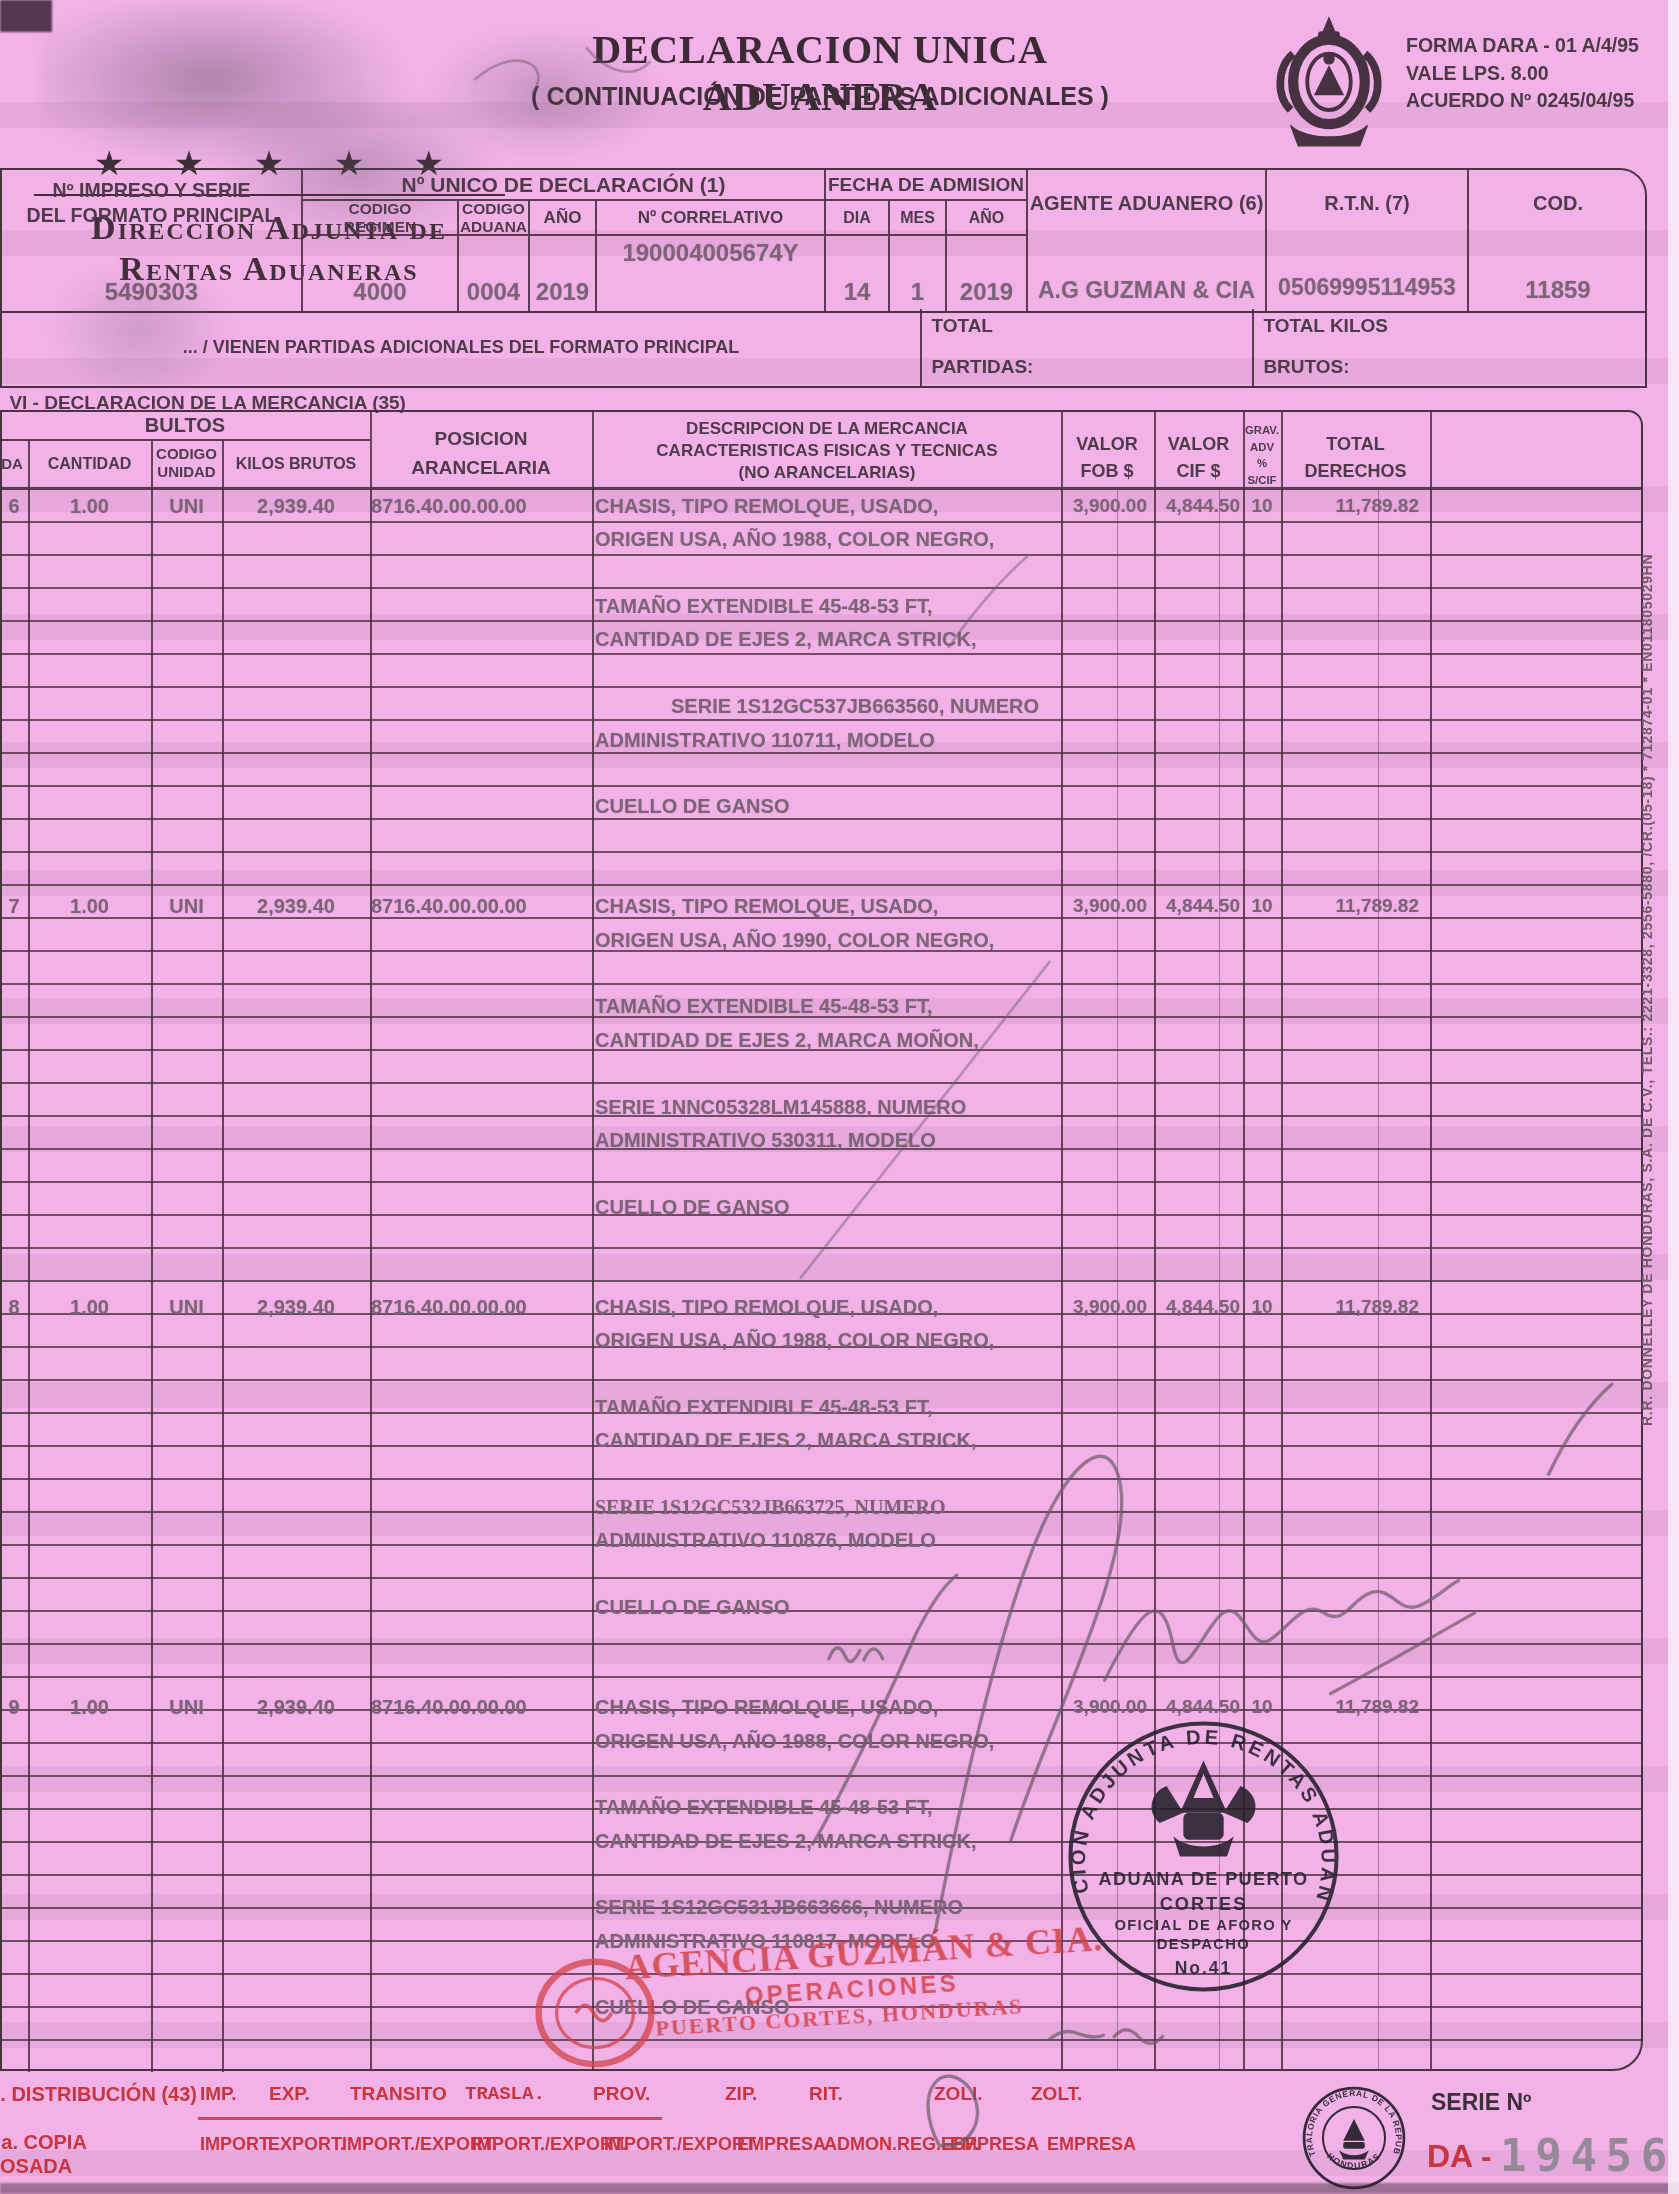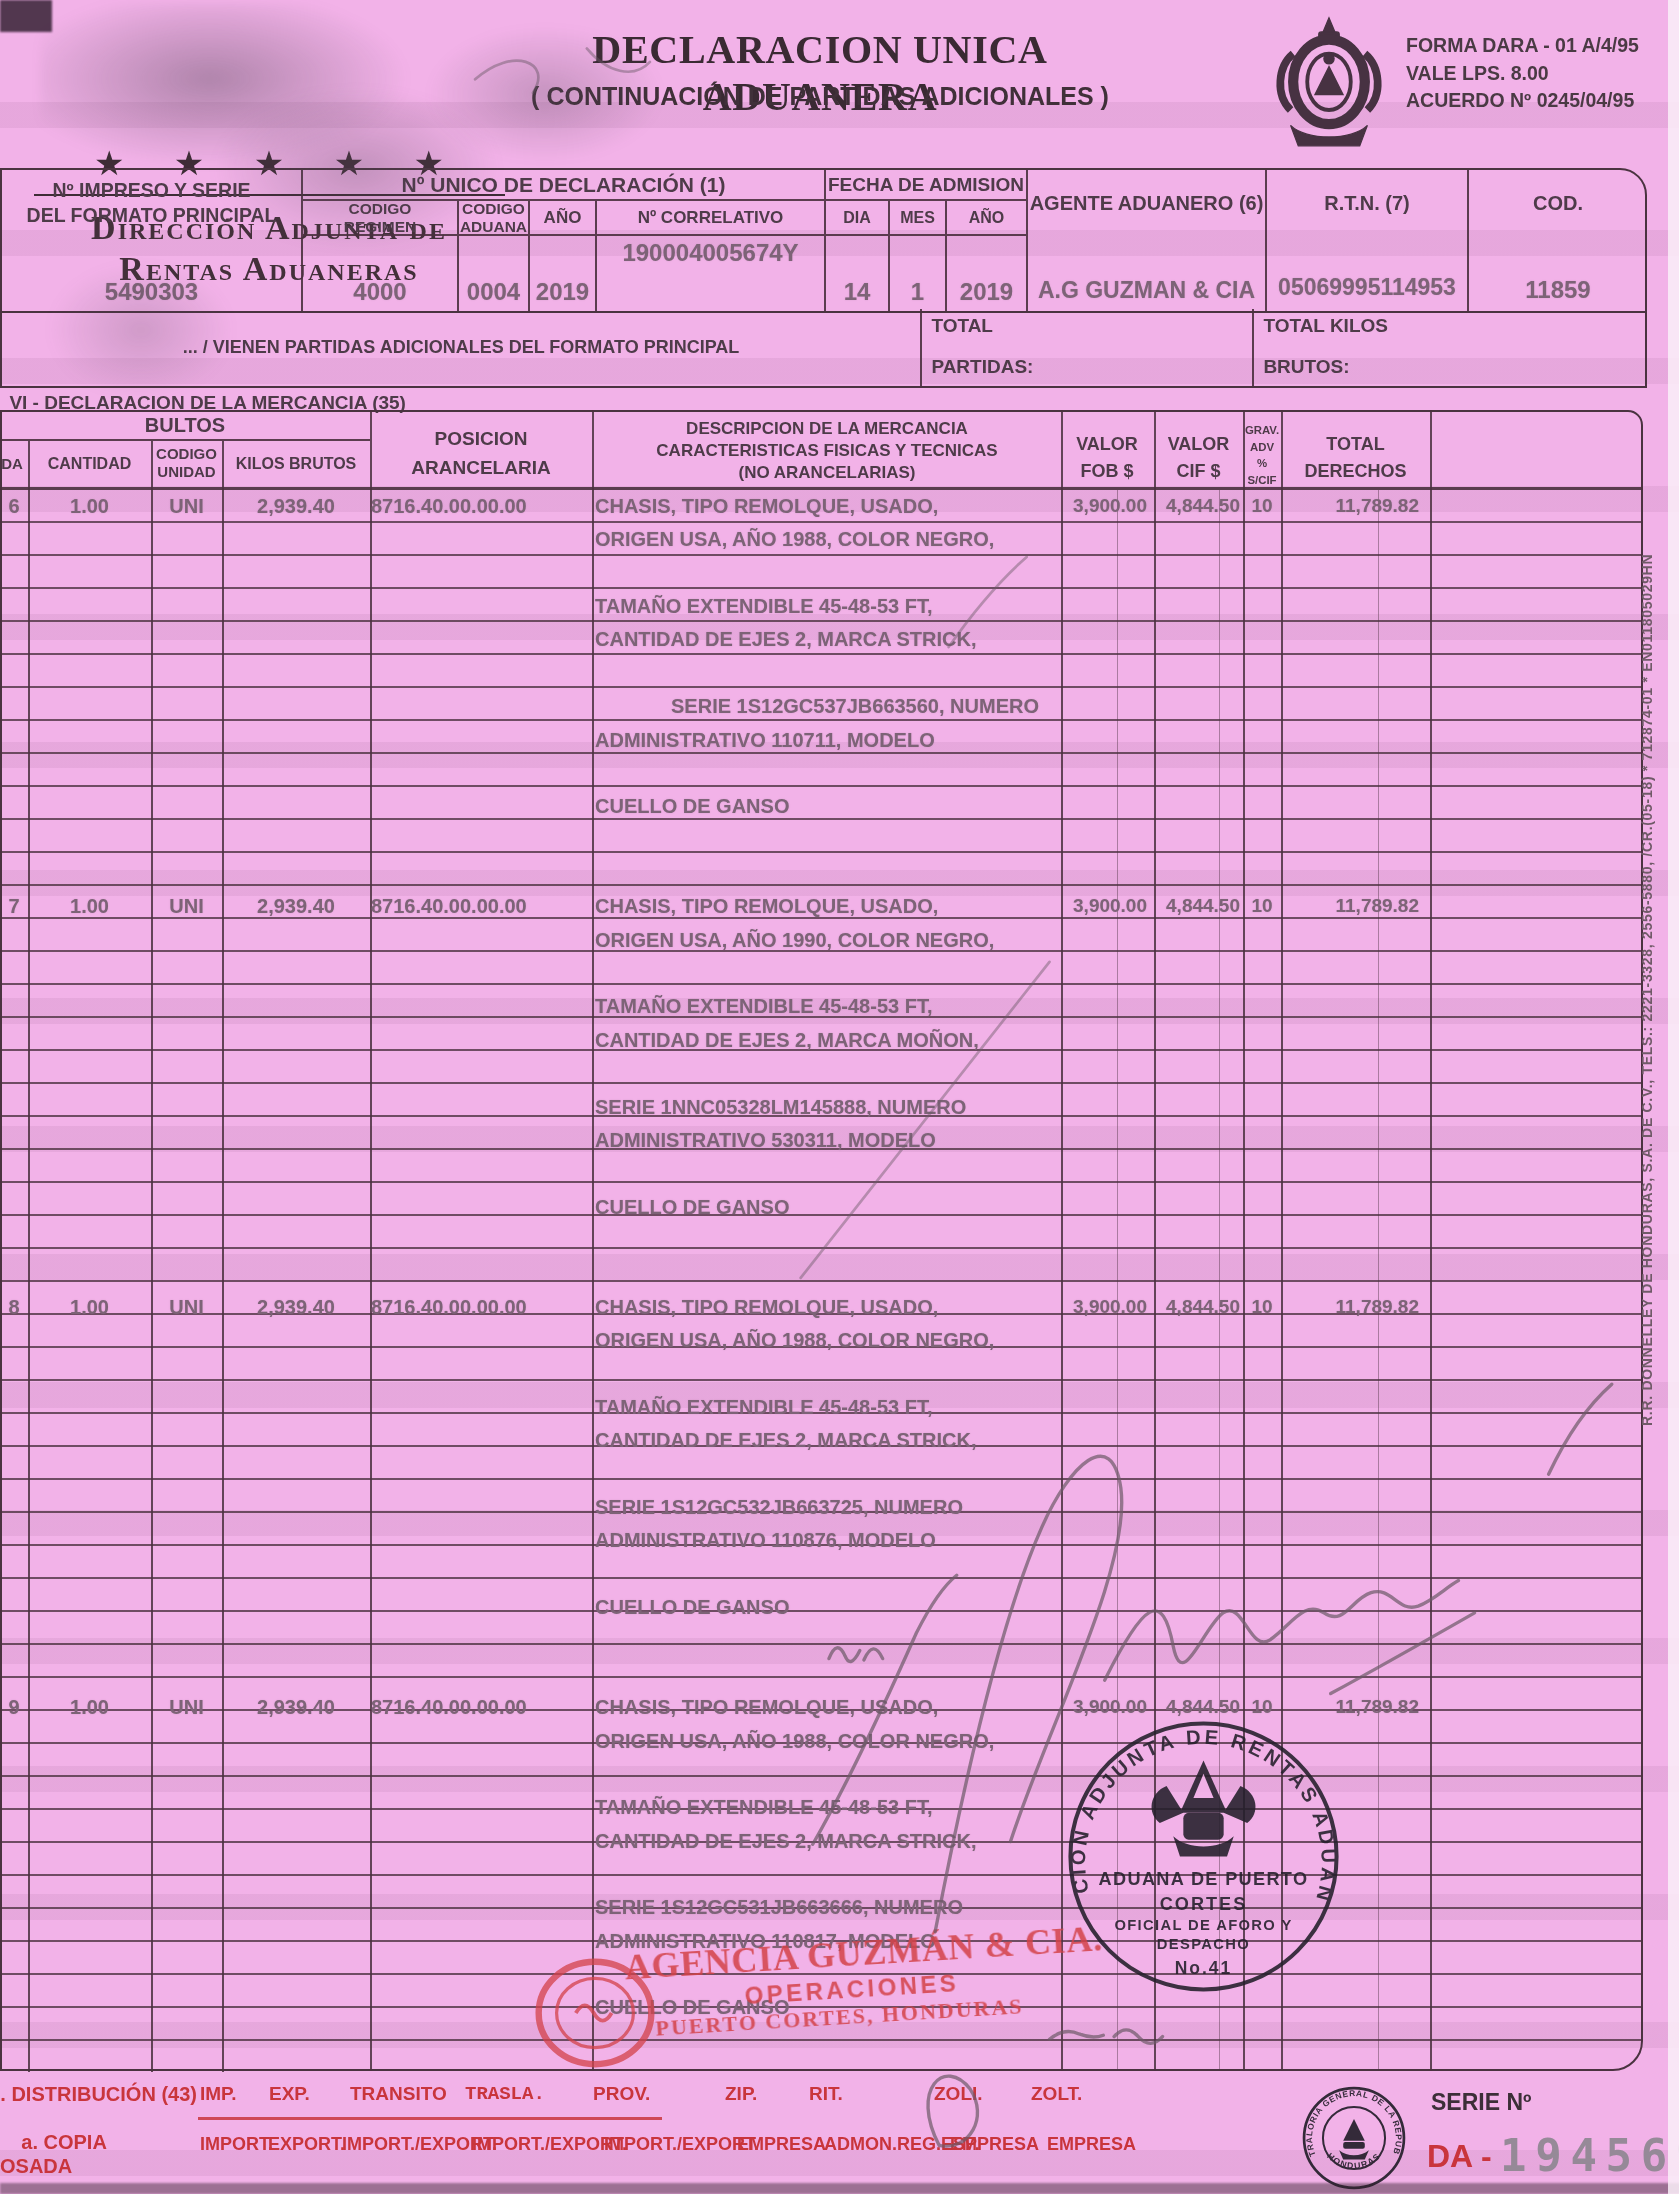--- a/index.html
+++ b/index.html
@@ -206,21 +206,21 @@
     <div class="cell dm" style="left: 1281px; width: 138px; top: 889px; text-align: right; font-size: 19px;">11,789.82</div>
     <div class="cell dm" style="left: 0px; width: 28px; top: 1290px; text-align: center;">8</div>
     <div class="cell dm" style="left: 28px; width: 123px; top: 1290px; text-align: center;">1.00</div>
     <div class="cell dm" style="left: 151px; width: 71px; top: 1290px; text-align: center;">UNI</div>
     <div class="cell dm" style="left: 222px; width: 148px; top: 1290px; text-align: center;">2,939.40</div>
     <div class="cell dm" style="left: 371px; width: 219px; top: 1290px; text-align: left;">8716.40.00.00.00</div>
     <div class="cell dm" style="left: 595px; width: 464px; top: 1290px; text-align: left;">CHASIS, TIPO REMOLQUE, USADO,</div>
     <div class="cell dm" style="left: 595px; width: 464px; top: 1323px; text-align: left;">ORIGEN USA, AÑO 1988, COLOR NEGRO,</div>
     <div class="cell dm" style="left: 595px; width: 464px; top: 1390px; text-align: left;">TAMAÑO EXTENDIBLE 45-48-53 FT,</div>
     <div class="cell dm" style="left: 595px; width: 464px; top: 1423px; text-align: left;">CANTIDAD DE EJES 2, MARCA STRICK,</div>
-    <div class="cell dm" style="left: 595px; width: 464px; top: 1490px; text-align: left;">SERIE 1S12GC532JB663725, NUMERO</div>
+    <div class="cell dm" style="left: 595px; width: 464px; top: 1490px; text-align: left; font-family: Liberation Serif, serif;">SERIE 1S12GC532JB663725, NUMERO</div>
     <div class="cell dm" style="left: 595px; width: 464px; top: 1523px; text-align: left;">ADMINISTRATIVO 110876, MODELO</div>
     <div class="cell dm" style="left: 595px; width: 464px; top: 1590px; text-align: left;">CUELLO DE GANSO</div>
     <div class="cell dm" style="left: 1053px; width: 94px; top: 1290px; text-align: right; font-size: 19px;">3,900.00</div>
     <div class="cell dm" style="left: 1144px; width: 96px; top: 1290px; text-align: right; font-size: 19px;">4,844.50</div>
     <div class="cell dm" style="left: 1243px; width: 38px; top: 1290px; text-align: center; font-size: 19px;">10</div>
     <div class="cell dm" style="left: 1281px; width: 138px; top: 1290px; text-align: right; font-size: 19px;">11,789.82</div>
     <div class="cell dm" style="left: 0px; width: 28px; top: 1690px; text-align: center;">9</div>
     <div class="cell dm" style="left: 28px; width: 123px; top: 1690px; text-align: center;">1.00</div>
     <div class="cell dm" style="left: 151px; width: 71px; top: 1690px; text-align: center;">UNI</div>
     <div class="cell dm" style="left: 222px; width: 148px; top: 1690px; text-align: center;">2,939.40</div>
@@ -242,21 +242,21 @@
     <div class="abs red" style="left: 200px; top: 2083px; font-size: 19px; font-weight: bold; white-space: nowrap;">IMP.</div>
     <div class="abs red" style="left: 269px; top: 2083px; font-size: 19px; font-weight: bold; white-space: nowrap;">EXP.</div>
     <div class="abs red" style="left: 350px; top: 2083px; font-size: 19px; font-weight: bold; white-space: nowrap;">TRANSITO</div>
     <div class="abs red" style="left: 465px; top: 2083px; font-size: 19px; font-weight: bold; white-space: nowrap; font-family: Liberation Mono, monospace;">TRASLA.</div>
     <div class="abs red" style="left: 593px; top: 2083px; font-size: 19px; font-weight: bold; white-space: nowrap;">PROV.</div>
     <div class="abs red" style="left: 725px; top: 2083px; font-size: 19px; font-weight: bold; white-space: nowrap;">ZIP.</div>
     <div class="abs red" style="left: 809px; top: 2083px; font-size: 19px; font-weight: bold; white-space: nowrap;">RIT.</div>
     <div class="abs red" style="left: 934px; top: 2083px; font-size: 19px; font-weight: bold; white-space: nowrap;">ZOLI.</div>
     <div class="abs red" style="left: 1031px; top: 2083px; font-size: 19px; font-weight: bold; white-space: nowrap;">ZOLT.</div>
     <div class="abs" style="left: 198px; top: 2117px; width: 464px; height: 2.7px; background: rgb(201, 53, 60); opacity: 0.85;"></div>
-    <div class="abs red" style="left: 1.3px; top: 2131px; font-size: 20px; font-weight: bold; padding-left: 20px;">a. COPIA</div>
+    <div class="abs red" style="left: 1.3px; top: 2131px; font-size: 20px; font-weight: bold;">a. COPIA</div>
     <div class="abs red" style="left: 0px; top: 2155px; font-size: 20px; font-weight: bold;">OSADA</div>
     <div class="abs red" style="left: 200px; top: 2134px; font-size: 18px; font-weight: bold; white-space: nowrap;">IMPORT.</div>
     <div class="abs red" style="left: 268px; top: 2134px; font-size: 18px; font-weight: bold; white-space: nowrap;">EXPORT.</div>
     <div class="abs red" style="left: 342px; top: 2134px; font-size: 18px; font-weight: bold; white-space: nowrap;">IMPORT./EXPORT.</div>
     <div class="abs red" style="left: 472px; top: 2134px; font-size: 18px; font-weight: bold; white-space: nowrap;">IMPORT./EXPORT.</div>
     <div class="abs red" style="left: 604px; top: 2134px; font-size: 18px; font-weight: bold; white-space: nowrap;">IMPORT./EXPORT.</div>
     <div class="abs red" style="left: 737px; top: 2134px; font-size: 18px; font-weight: bold; white-space: nowrap;">EMPRESA</div>
     <div class="abs red" style="left: 824px; top: 2134px; font-size: 18px; font-weight: bold; white-space: nowrap;">ADMON.REG.ESP.</div>
     <div class="abs red" style="left: 950px; top: 2134px; font-size: 18px; font-weight: bold; white-space: nowrap;">EMPRESA</div>
     <div class="abs red" style="left: 1047px; top: 2134px; font-size: 18px; font-weight: bold; white-space: nowrap;">EMPRESA</div>

